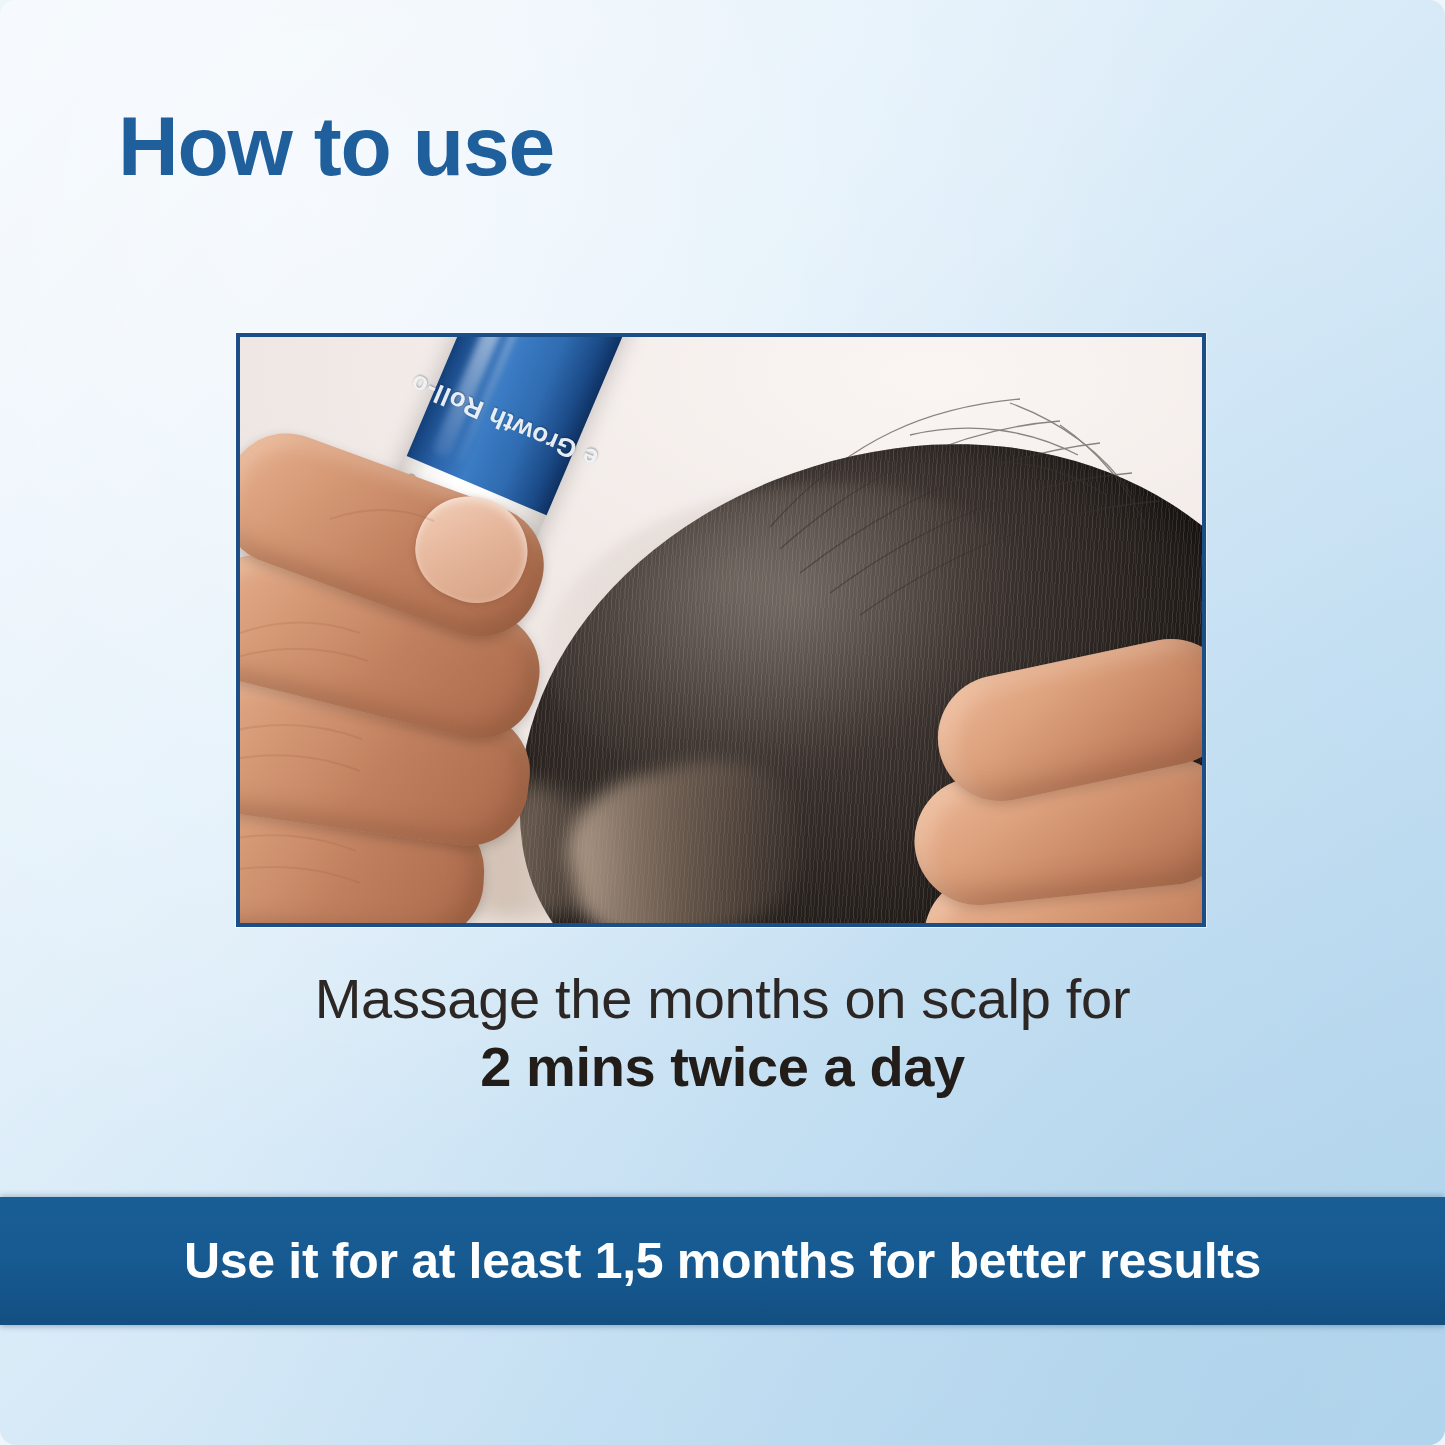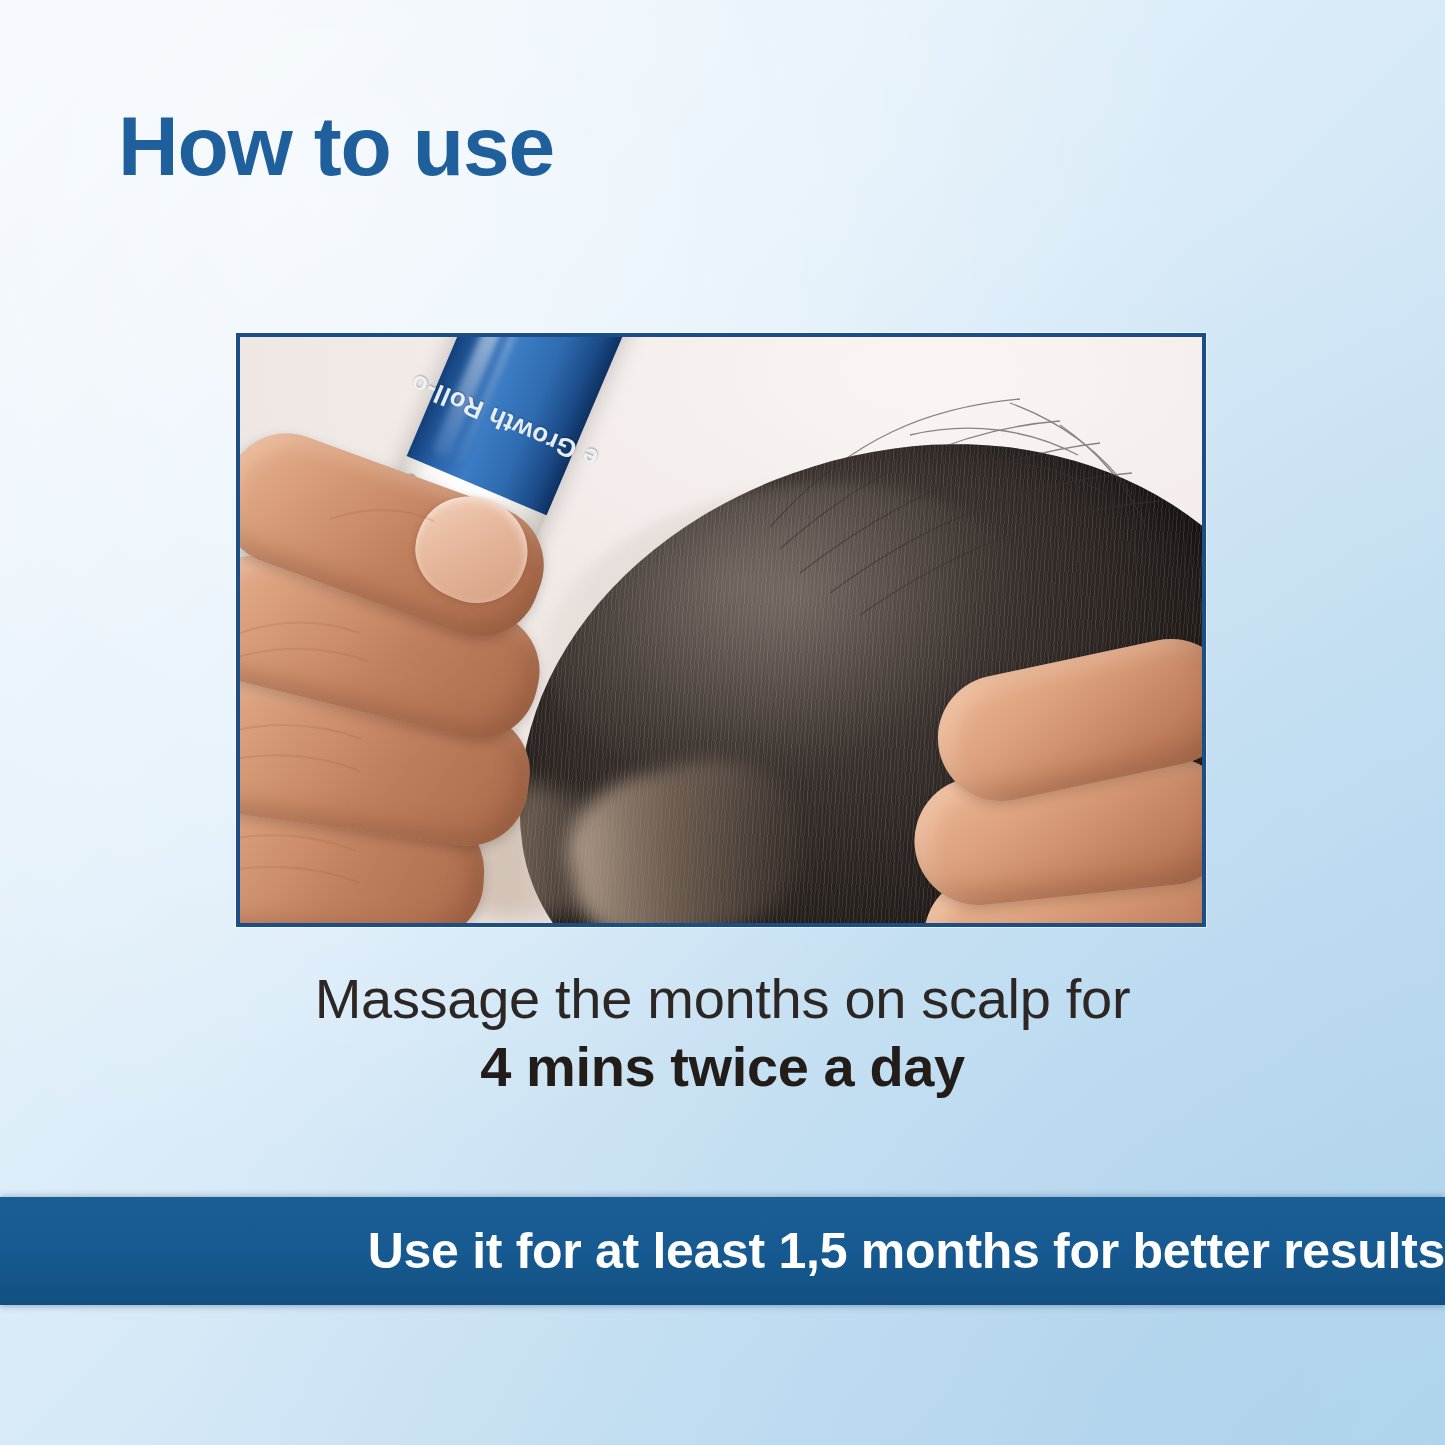--- a/index.html
+++ b/index.html
@@ -21,20 +21,21 @@
     background:
       linear-gradient(135deg,
         #f2f8fd 0%,
         #eaf3fb 18%,
         #e2f0fa 34%,
         #d6e9f7 52%,
         #c9e2f4 70%,
         #bfdcf1 85%,
         #b7d9ef 100%);
     overflow: hidden;
+    border-radius: 16px;
   }
 
   
   #poster::after {
     content: "";
     position: absolute;
     inset: 0;
     pointer-events: none;
     background:
       radial-gradient(ellipse at 22% 14%, rgba(255,255,255,0.55) 0%, rgba(255,255,255,0) 55%),
@@ -347,25 +348,25 @@
     letter-spacing: -0.4px;
     margin-top: 4px;
   }
 
   
   .banner {
     position: absolute;
     left: 0;
     right: 0;
     top: 1197px;
-    height: 108px;
+    height: 128px;
     background: linear-gradient(180deg, #1a5e96 0%, #165a91 50%, #134f81 100%);
     display: flex;
     align-items: center;
-    justify-content: flex-end;
+    justify-content: center;
     z-index: 6;
     box-shadow: 0 2px 6px rgba(10,50,90,0.25), 0 -2px 6px rgba(10,50,90,0.18);
   }
   .banner-text {
     color: #ffffff;
     font-size: 50px;
     font-weight: 700;
     letter-spacing: -0.3px;
     white-space: nowrap;
   }
@@ -439,20 +440,20 @@
         <div class="rf rf3"></div>
         <div class="rf rf2"></div>
         <div class="rf rf1"></div>
       </div>
 
     </div>
   </div>
 
   <div class="caption">
     <div class="caption-line1">Massage the months on scalp for</div>
-    <div class="caption-line2">4 mins twice a day</div>
+    <div class="caption-line2">2 mins twice a day</div>
   </div>
 
   <div class="banner">
     <div class="banner-text">Use it for at least 1,5 months for better results</div>
   </div>
 
 </div>
 
 </body></html>

